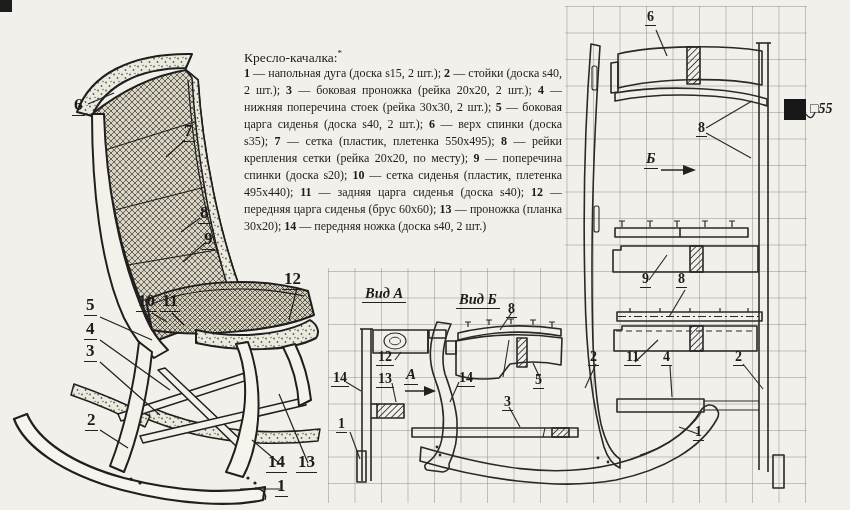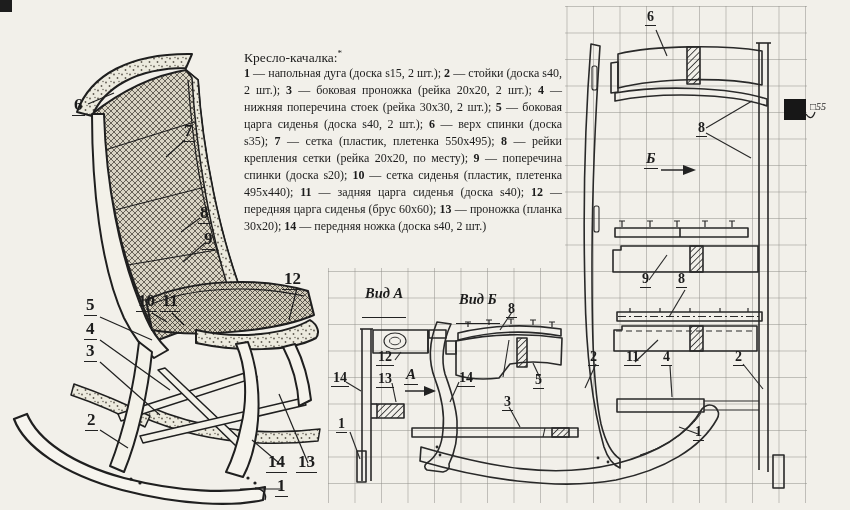--- a/index.html
+++ b/index.html
@@ -11,24 +11,24 @@
   .parts{position:absolute;left:244px;top:46px;width:318px;}
   .parts-title{font-weight:normal;font-size:13.5px;line-height:15px;}
   .parts-title sup{font-size:9px;}
   .parts-text{font-size:12px;line-height:17px;text-align:justify;margin-top:0;}
   .parts-text b{font-weight:bold;}
   
   .co{position:absolute;font-weight:bold;font-size:14px;line-height:15px;
       border-bottom:1.5px solid #222;padding:0 2px 1px 2px;letter-spacing:0;}
   .co-lg{font-size:17px;line-height:18px;border-bottom-width:1.7px;}
   .view-label{position:absolute;font-style:italic;font-weight:bold;font-size:14.5px;
-      border-bottom:1.5px solid #222;padding:0 3px 15px 3px;}
+      border-bottom:1.5px solid #222;padding:0 3px 0 3px;}
   .dir-letter{position:absolute;font-weight:bold;font-style:italic;font-size:15px;
       border-bottom:1.5px solid #222;padding:0 2px 1px 2px;}
-  .scale-label{position:absolute;font-weight:normal;font-style:italic;font-size:10px;}
+  .scale-label{position:absolute;font-weight:bold;font-style:italic;font-size:14px;}
 </style>
 </head>
 <body>
 
 <div class="stage">
 
   <div class="corner-mark"></div>
 
   <svg width="850" height="510" viewBox="0 0 850 510">
     <defs>

